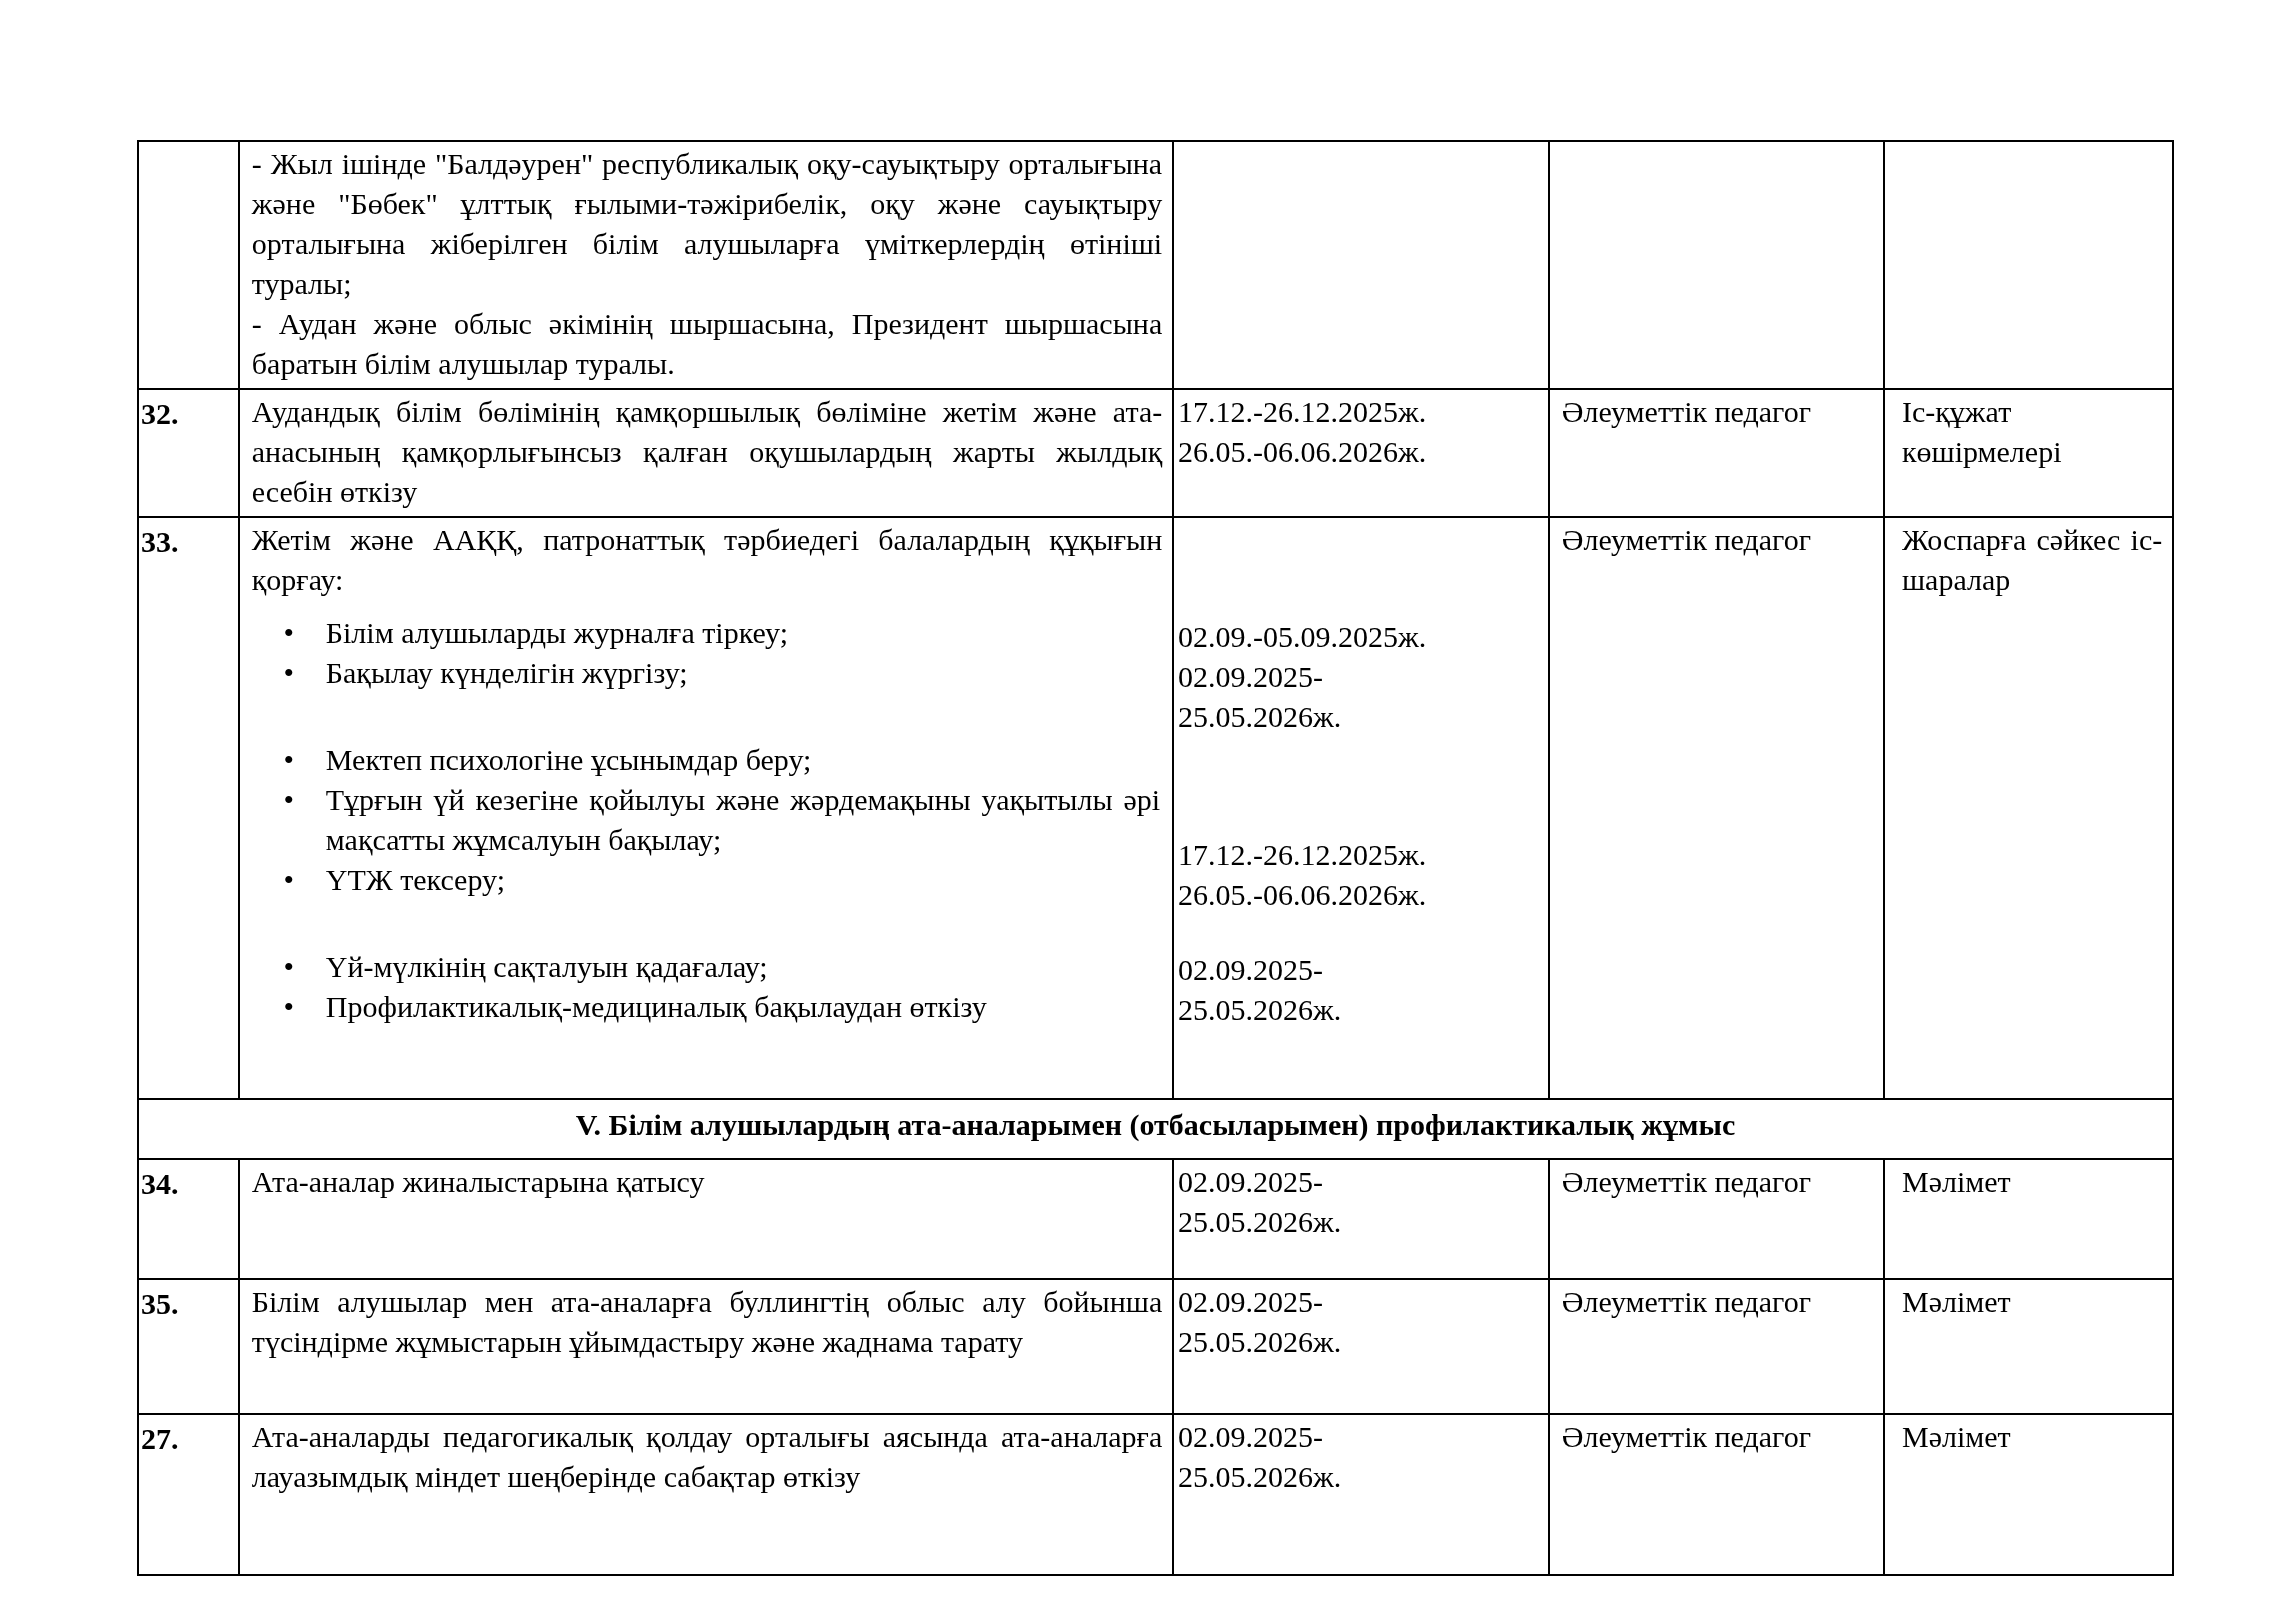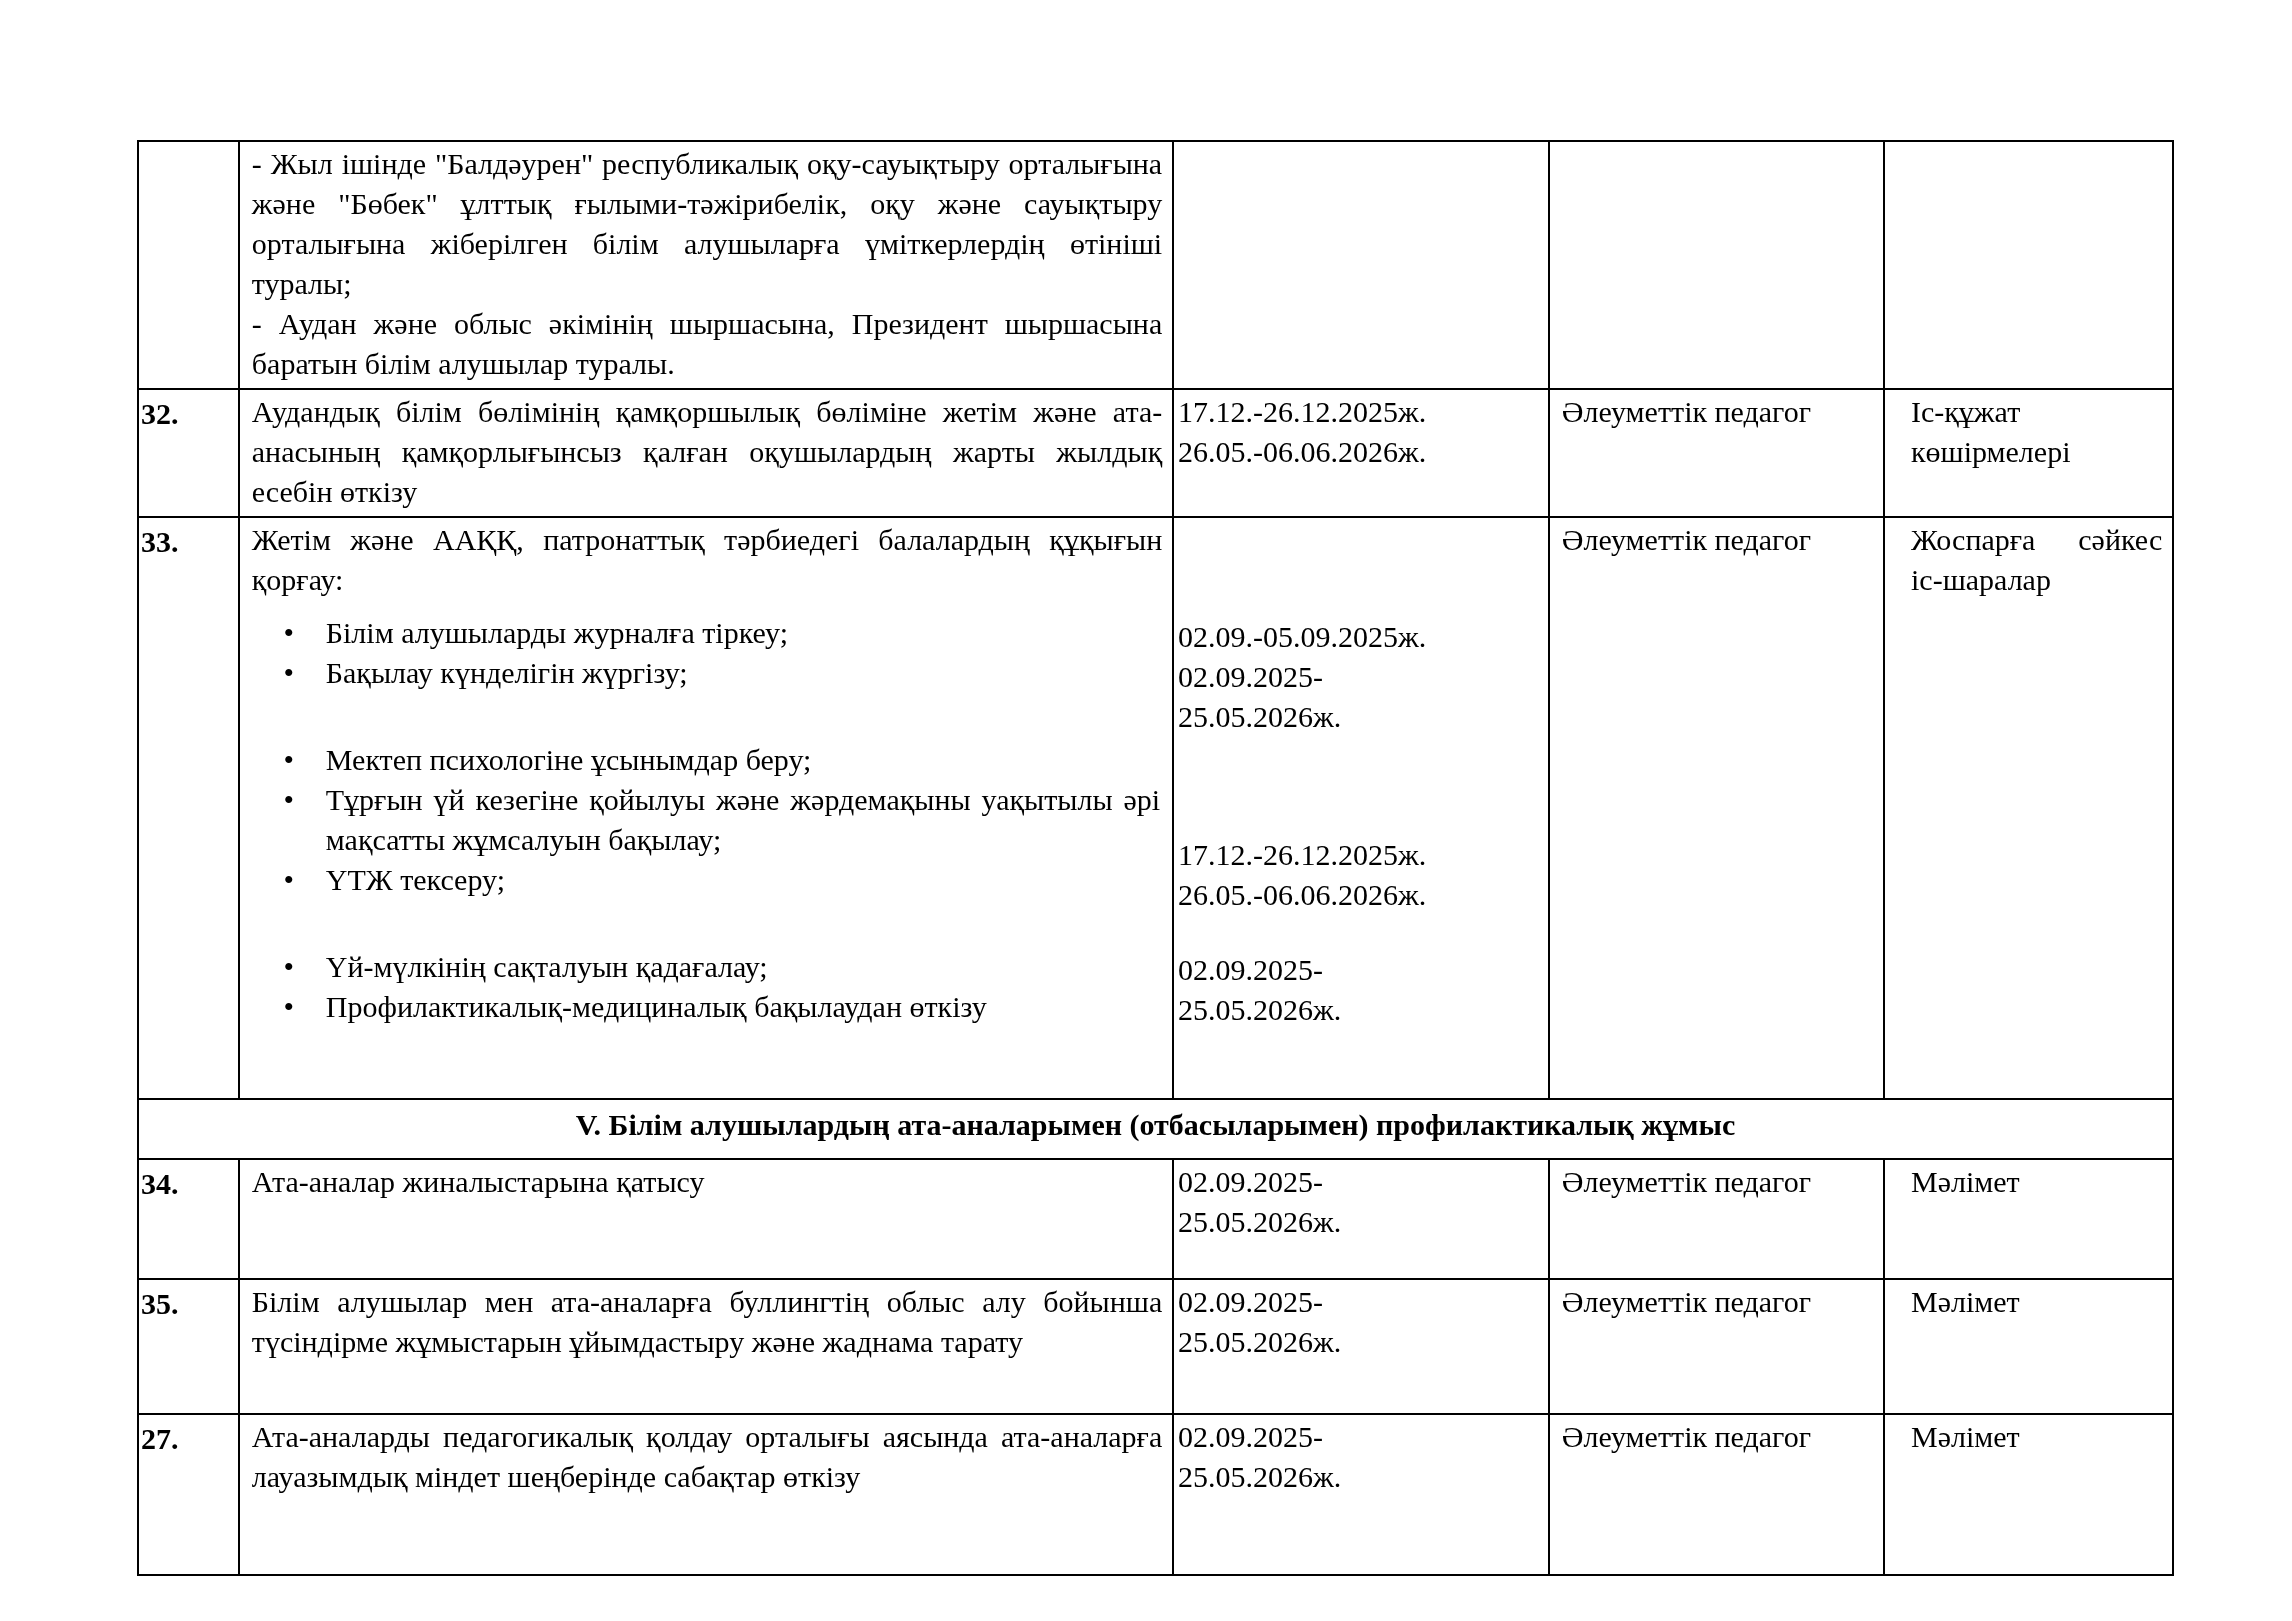--- a/index.html
+++ b/index.html
@@ -24,21 +24,21 @@
   td { vertical-align: top; padding: 2px 9.8px 3.9px 11.8px; }
 
   td.num {
     text-align: left; font-weight: bold;
     padding: 3.9px 2px;
   }
   td.task { text-align: justify; }
   td.task .para { text-align: justify; }
   td.dates { padding-left: 4px; padding-right: 3.9px; }
   td.resp  { padding-left: 11.8px; border-radius: 30px; }
-  td.deliv { text-align: justify; padding-left: 26px; }
+  td.deliv { text-align: justify; padding-left: 17px; }
 
   tr.section-row td {
     font-weight: bold; text-align: center;
     padding: 5.9px 7.8px; height: 47px;
   }
 
   
   tr.row-cont  td { height: 235px; }
   tr.row-32    td { height: 116px; }
   tr.row-33    td { height: 572px; }

